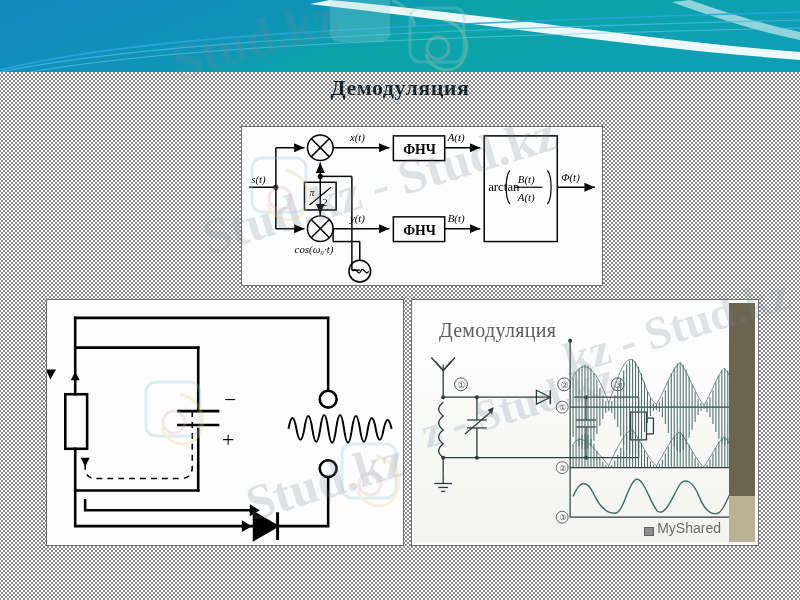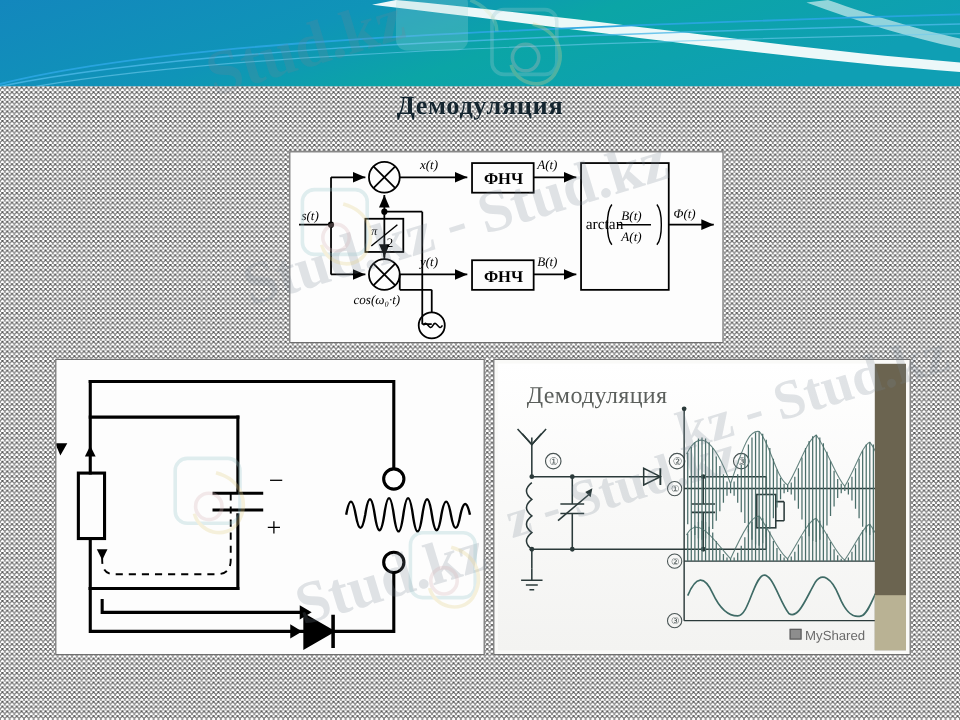--- a/index.html
+++ b/index.html
@@ -47,22 +47,22 @@
   #slide-inner{position:absolute;left:3px;top:3px;right:3px;bottom:3px;
     background:linear-gradient(180deg,#ffffff 0%,#f3f3f1 100%);overflow:hidden;}
   #slide-title{
     position:absolute;left:24px;top:16px;
     font-family:"Liberation Serif", serif;font-size:20px;color:#5b5f5c;
     letter-spacing:.3px;
   }
   #slide-band{position:absolute;right:0;top:0;width:26px;height:100%;background:#6b6450;}
   #slide-band-lo{position:absolute;right:0;bottom:0;width:26px;height:46px;background:#b9b294;}
   #myshared{
-    position:absolute;right:34px;bottom:6px;display:flex;align-items:flex-start;gap:3px;
-    font-family:"Liberation Sans", sans-serif;font-size:11px;color:#6a6a6a;
+    position:absolute;right:34px;bottom:6px;display:flex;align-items:flex-end;gap:3px;
+    font-family:"Liberation Sans", sans-serif;font-size:14px;color:#6a6a6a;
   }
   #myshared .ms-glyph{
     width:10px;height:9px;background:#8d8d8d;border:1px solid #5f5f5f;box-sizing:border-box;
   }
 
   
   .wm{
     position:absolute;pointer-events:none;user-select:none;
     font-family:"Liberation Serif", serif;font-weight:bold;
     color:rgba(120,130,145,.22);

